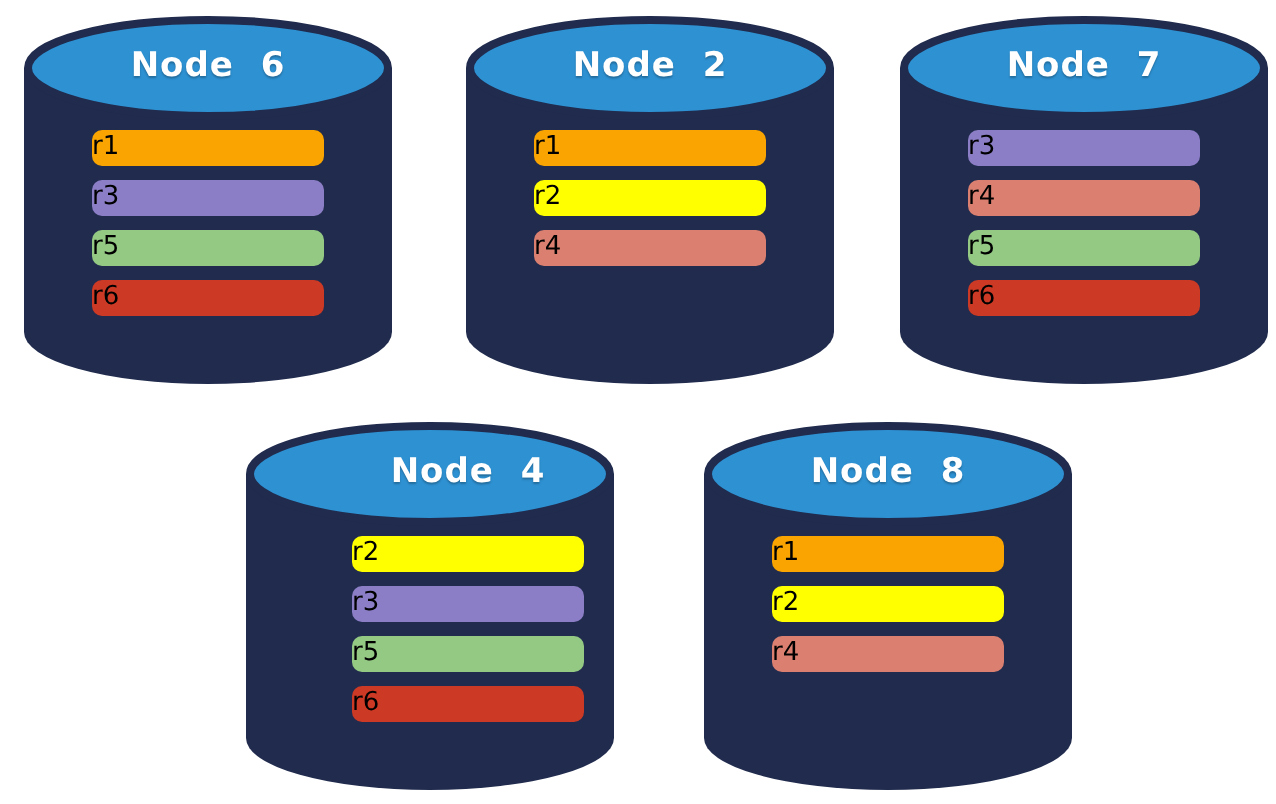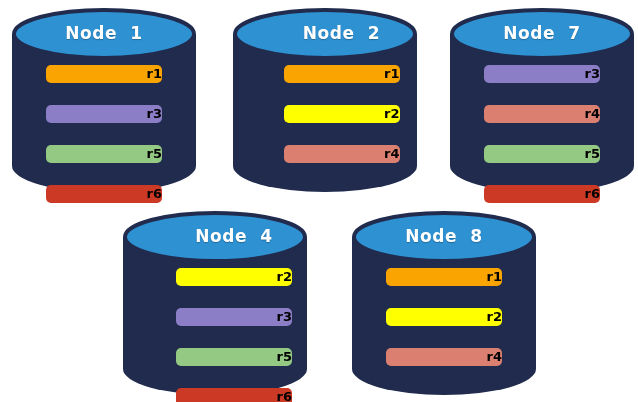--- a/index.html
+++ b/index.html
@@ -46,49 +46,49 @@
   .bars {
     position: absolute;
     top: 57px;
     left: 0;
     width: 100%;
   }
   .bar {
     width: 116px;
     height: 18px;
     line-height: 18px;
-    margin: 0 auto 22px auto;
+    margin: 0 auto 7px auto;
     border-radius: 5px;
-    text-align: right;
+    text-align: left;
     color: #000000;
     font-size: 13px;
-    font-weight: bold;
+    font-weight: normal;
     box-sizing: border-box;
   }
 </style>
 </head>
 <body>
 
 <div class="canvas">
 
   <div class="node" style="left:12px; top:8px;">
     <svg class="cyl" width="184" height="186" viewBox="0 0 184 186">
       <path d="M0,26 L0,158 A92,26 0 0 0 184,158 L184,26 Z" fill="#202B4D"></path>
       <ellipse class="cyl-top" cx="92" cy="26" rx="90" ry="24" fill="#2E91D2"></ellipse>
     </svg>
-    <div class="node-title">Node 1</div>
+    <div class="node-title">Node 6</div>
     <div class="bars">
       <div class="bar" style="background-color: rgb(249, 164, 1);">r1</div>
       <div class="bar" style="background-color: rgb(140, 126, 198);">r3</div>
       <div class="bar" style="background-color: rgb(148, 201, 132);">r5</div>
       <div class="bar" style="background-color: rgb(204, 58, 37);">r6</div>
     </div>
   </div>
 
-  <div class="node" style="left:233px; top:8px;padding-left:33px;">
+  <div class="node" style="left:233px; top:8px;">
     <svg class="cyl" width="184" height="186" viewBox="0 0 184 186">
       <path d="M0,26 L0,158 A92,26 0 0 0 184,158 L184,26 Z" fill="#202B4D"></path>
       <ellipse class="cyl-top" cx="92" cy="26" rx="90" ry="24" fill="#2E91D2"></ellipse>
     </svg>
     <div class="node-title">Node 2</div>
     <div class="bars">
       <div class="bar" style="background-color: rgb(249, 164, 1);">r1</div>
       <div class="bar" style="background-color: rgb(255, 255, 0);">r2</div>
       <div class="bar" style="background-color: rgb(219, 128, 112);">r4</div>
     </div>

